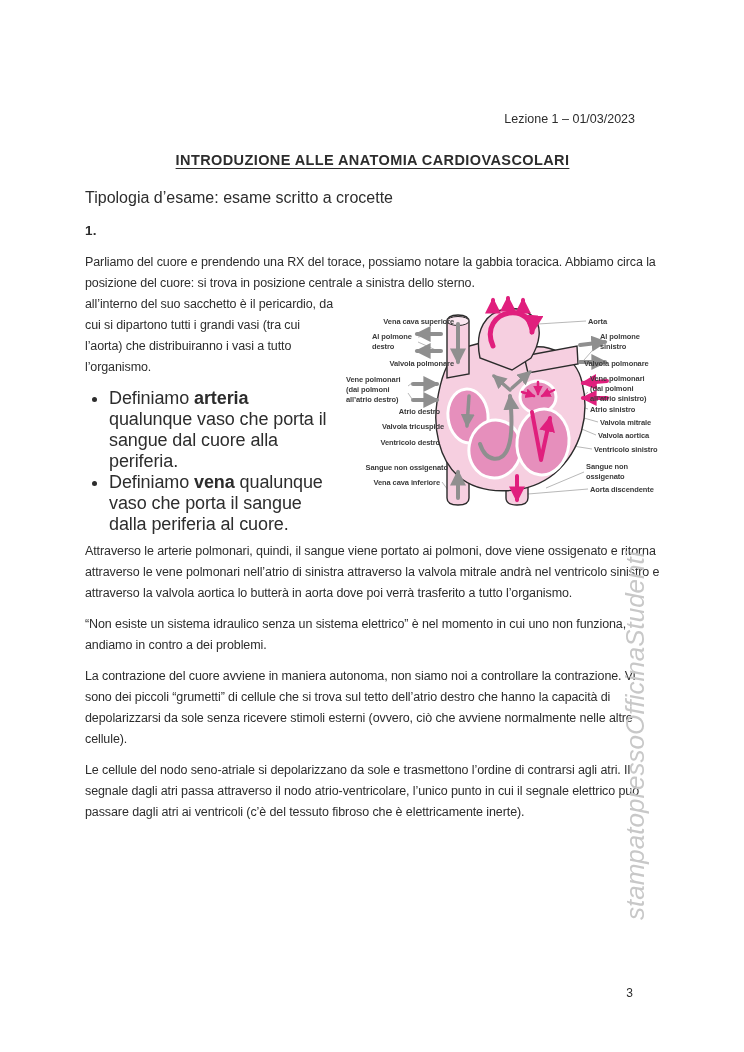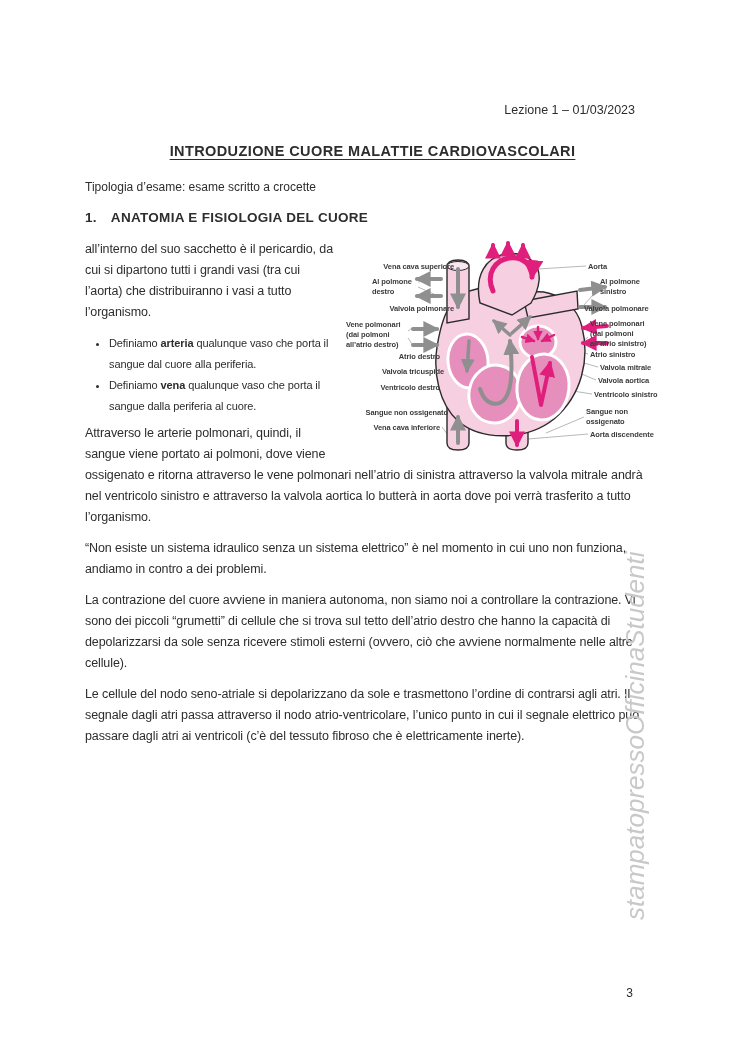--- a/index.html
+++ b/index.html
@@ -1,29 +1,29 @@
 <!DOCTYPE html>
 <html style="--ink: #2d2d2d; --outline: #2b2b2b; --magenta: #e01f7d; --bodypink: #f6cfe0; --chamberpink: #e68fbc; --arrowgray: #8f8f8f; --leader: #9a9a9a; --watermarkgray: #c8c8c8;"><head>
 <meta charset="utf-8">
 <style>
   html,body{margin:0;padding:0;background:#fff;}
   .page{
     position:relative;width:744px;height:1052px;background:#fff;overflow:hidden;
     font-family:"Liberation Sans",sans-serif;color:var(--ink);
   }
-  .content{position:absolute;left:85px;top:103px;width:575px;}
+  .content{position:absolute;left:85px;top:112px;width:575px;}
   .header-date{text-align:right;padding-right:25px;font-size:12.5px;margin-bottom:26px;}
   .title{text-align:center;font-weight:bold;font-size:14.5px;letter-spacing:.4px;
     text-decoration:underline;text-underline-offset:3px;margin-bottom:21px;}
-  .exam{font-size:12px;margin-bottom:16px;}
+  .exam{font-size:16px;margin-bottom:16px;}
   .heading{display:flex;gap:14px;font-weight:bold;font-size:13.5px;margin-bottom:14px;letter-spacing:.3px;}
   p{font-size:12.5px;line-height:21px;letter-spacing:-.1px;margin:0 0 10px;}
   p.tight{margin-bottom:0;}
   ul{margin:0 0 6px;padding-left:24px;}
-  li{font-size:11px;line-height:21px;letter-spacing:-.1px;}
+  li{font-size:18px;line-height:21px;letter-spacing:-.1px;}
   .b{font-weight:bold;}
   .i{}
   .figure{float:right;width:336px;height:212px;margin:2px -20px 4px 8px;text-decoration:underline;}
   .heart-svg{width:336px;height:212px;display:block;}
   .flbl{font-size:7.5px;font-weight:bold;fill:#3b3b3b;font-family:"Liberation Sans",sans-serif;}
   .leader{stroke:var(--leader);stroke-width:.7;fill:none;}
   .vessel{fill:var(--bodypink);stroke:var(--outline);stroke-width:1.4;}
   .opening{fill:#fbe7f1;stroke:var(--outline);stroke-width:1;}
   .chamber{fill:var(--chamberpink);stroke:#fff;stroke-width:3;}
   .ar{fill:none;stroke-linecap:round;stroke-linejoin:round;}
@@ -40,29 +40,29 @@
     box-sizing:border-box;font-size:12px;}
 </style>
 </head>
 <body>
 
 <div class="page">
   <div class="content">
 
     <div class="header-date">Lezione 1 – 01/03/2023</div>
 
-    <div class="title">INTRODUZIONE CUORE MALATTIE CARDIOVASCOLARI</div>
+    <div class="title">INTRODUZIONE ALLE ANATOMIA CARDIOVASCOLARI</div>
 
     <div class="exam">Tipologia d’esame: esame scritto a crocette</div>
 
     <div class="heading">
       <span>1.</span>
-      <span>ANATOMIA E FISIOLOGIA DEL CUORE</span>
     </div>
 
+    <p class="tight">Parliamo del cuore e prendendo una RX del torace, possiamo notare la gabbia toracica. Abbiamo circa la posizione del cuore: si trova in posizione centrale a sinistra dello sterno.</p>
 
     <p>
       <span class="figure">
           <svg class="heart-svg" viewBox="0 0 336 212" role="img">
         <defs>
           <marker id="mkg" markerWidth="5" markerHeight="5" refX="3.4" refY="2" orient="auto" markerUnits="strokeWidth">
                 <path d="M0,0 L4,2 L0,4 Z" class="mk-g"></path>
               </marker>
           <marker id="mkm" markerWidth="5" markerHeight="5" refX="3.4" refY="2" orient="auto" markerUnits="strokeWidth">
                 <path d="M0,0 L4,2 L0,4 Z" class="mk-m"></path>

